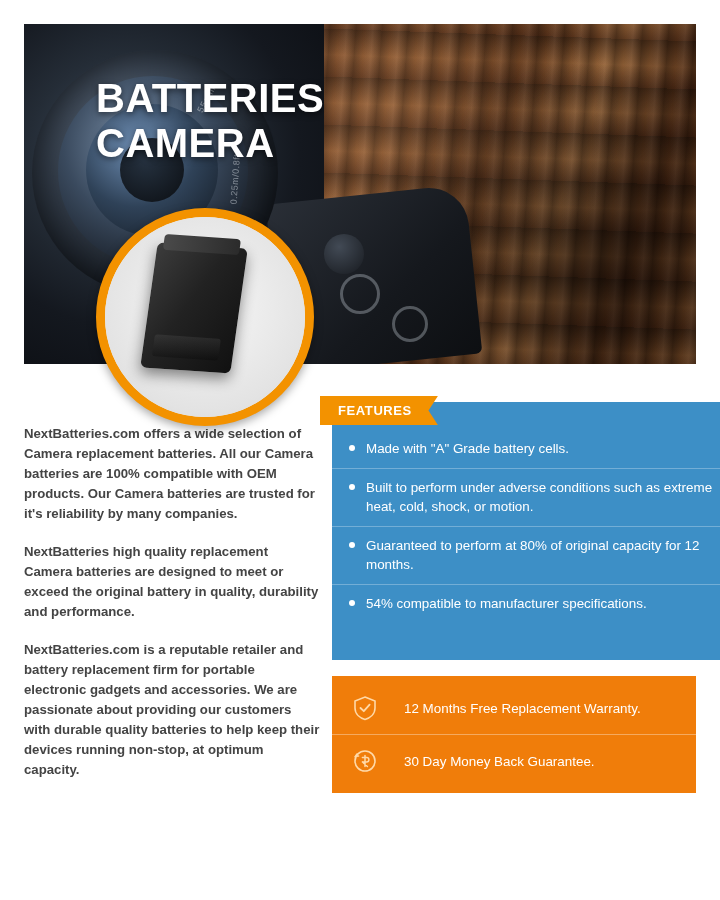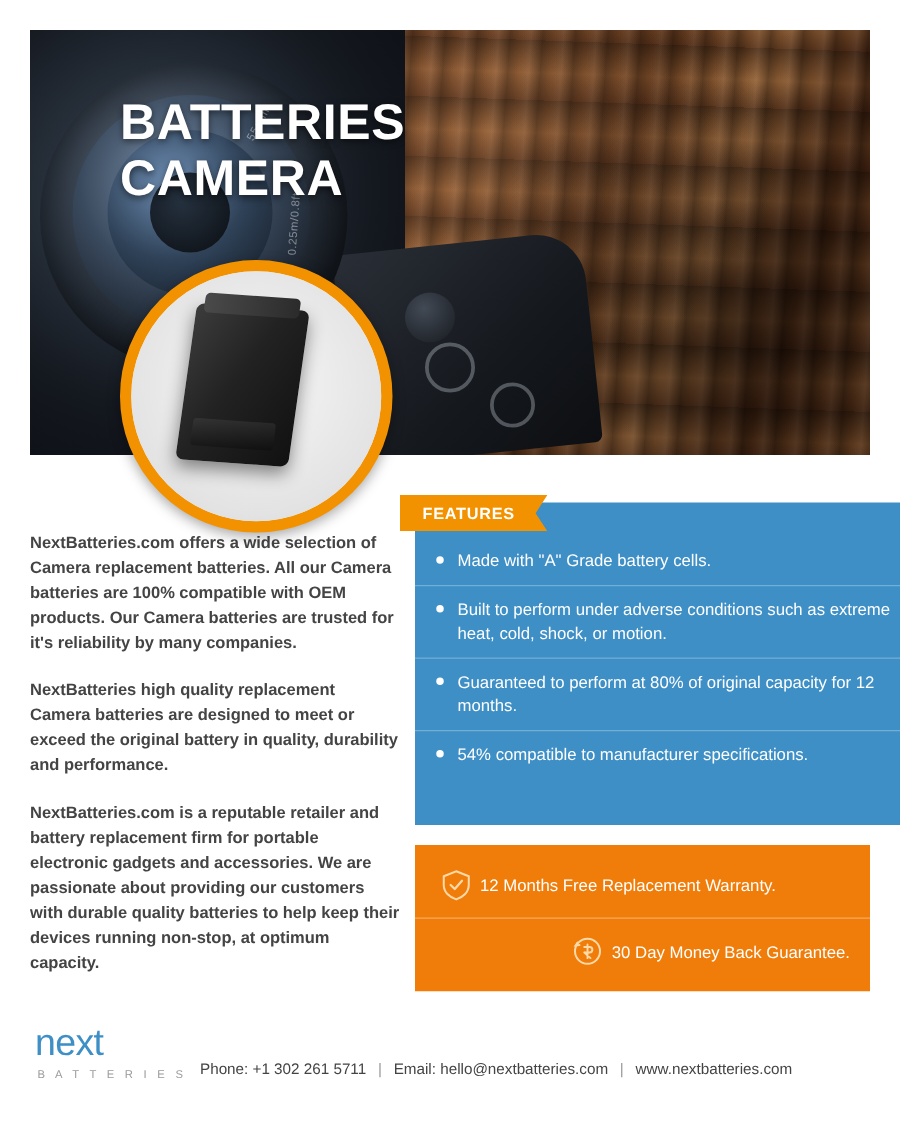--- a/index.html
+++ b/index.html
@@ -245,25 +245,25 @@
     left: 332px;
     top: 676px;
     width: 364px;
     background: #f07d0a;
     padding: 6px 0;
     box-sizing: border-box;
   }
   .offer {
     display: flex;
     align-items: center;
-    gap: 4px;
+    gap: 24px;
     padding: 12px 16px 12px 18px;
     border-bottom: 1px solid rgba(255,255,255,.35);
   }
-  .offer:last-child { border-bottom: none; justify-content: flex-end; }
+  .offer:last-child { border-bottom: none; }
   .offer-txt {
     color: #ffffff;
     font-size: 13.4px;
     line-height: 19px;
   }
   .offer-ico { flex: 0 0 30px; height: 28px; display:flex; align-items:center; justify-content:center; }
 
   
   .footer {
     position: absolute;
@@ -359,25 +359,14 @@
         <svg width="26" height="26" viewBox="0 0 26 26" aria-hidden="true">
           <circle cx="13" cy="13" r="10" fill="none" stroke="#ffd9a8" stroke-width="1.6"></circle>
           <path d="M13 7.5 V18.5 M10.4 9.6 h4.3 a2.2 2.2 0 0 1 0 4.4 h-4.3 M10.4 14 l5 4.5" fill="none" stroke="#ffd9a8" stroke-width="1.5" stroke-linecap="round"></path>
           <path d="M5 6 l-1.6 2.4 L6.6 8" fill="none" stroke="#ffd9a8" stroke-width="1.5" stroke-linecap="round"></path>
         </svg>
       </span>
       <span class="offer-txt">30 Day Money Back Guarantee.</span>
     </div>
   </div>
 
-  <div class="footer">
-    <div class="logo-next">next</div>
-    <div class="logo-sub">B A T T E R I E S</div>
-    <div class="footer-contact">
-      <span>Phone: +1 302 261 5711</span>
-      <span class="footer-sep">|</span>
-      <span>Email: hello@nextbatteries.com</span>
-      <span class="footer-sep">|</span>
-      <span>www.nextbatteries.com</span>
-    </div>
-  </div>
 
 </div>
 
 </body></html>

